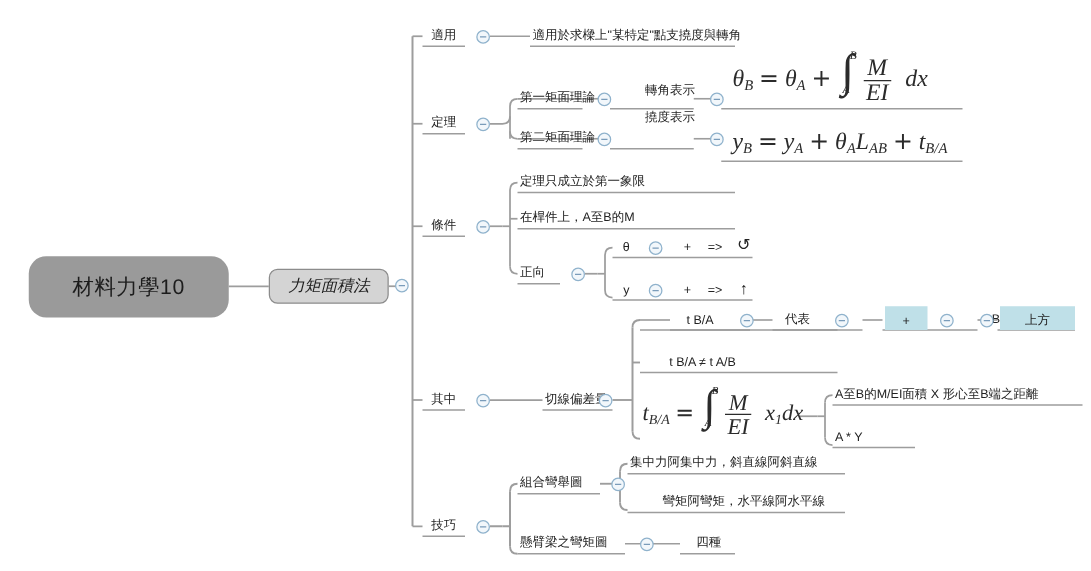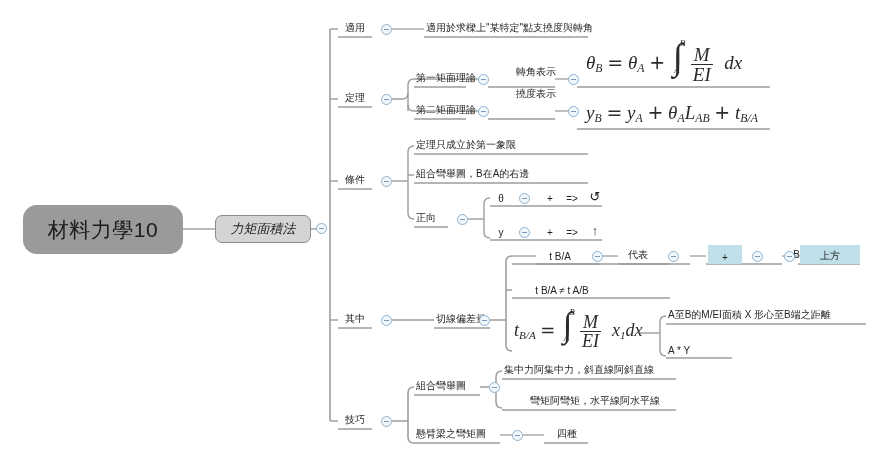--- a/index.html
+++ b/index.html
@@ -13,21 +13,21 @@
   #canvas{position:absolute;left:0;top:0;width:873px;height:457px;}
   svg.links{position:absolute;left:0;top:0;width:873px;height:457px;pointer-events:none;}
 
   
   .node{position:absolute;white-space:nowrap;box-sizing:border-box;}
 
   .root{
     background:#9a9a9a;
     color:#1c1c1c;
     border-radius:14px;
-    font-size:21px;
+    font-size:17px;
     display:flex;align-items:center;justify-content:center;
     letter-spacing:.5px;
   }
   .lvl1{
     background:#d4d4d4;
     color:#1c1c1c;
     border:1px solid #8c8c8c;
     border-radius:7px;
     font-size:13px;
     display:flex;align-items:center;justify-content:center;
@@ -299,21 +299,21 @@
     <span>
       y<sub class="s">B</sub>&nbsp;<span class="sym">=</span>&nbsp;y<sub class="s">A</sub>&nbsp;<span class="sym">+</span>&nbsp;θ<sub class="s">A</sub>L<sub class="s">AB</sub>&nbsp;<span class="sym">+</span>&nbsp;t<sub class="s">B/A</sub>
     </span>
   </div>
 
   <div class="node txt" style="left:416px;top:137px;width:180px;height:16px;">
     <span>定理只成立於第一象限</span>
   </div>
 
   <div class="node txt" style="left:416px;top:166px;width:180px;height:16px;">
-    <span>組合彎舉圖，B在A的右邊</span>
+    <span>在桿件上，A至B的M</span>
   </div>
 
   <div class="node txt" style="left:416px;top:210px;width:34px;height:16px;">
     <span>正向</span>
   </div>
   <div class="tgl" style="left:457px;top:214px;"></div>
 
   <div class="node txt center" style="left:492px;top:189px;width:18px;height:16px;">
     <span>θ</span>
   </div>

